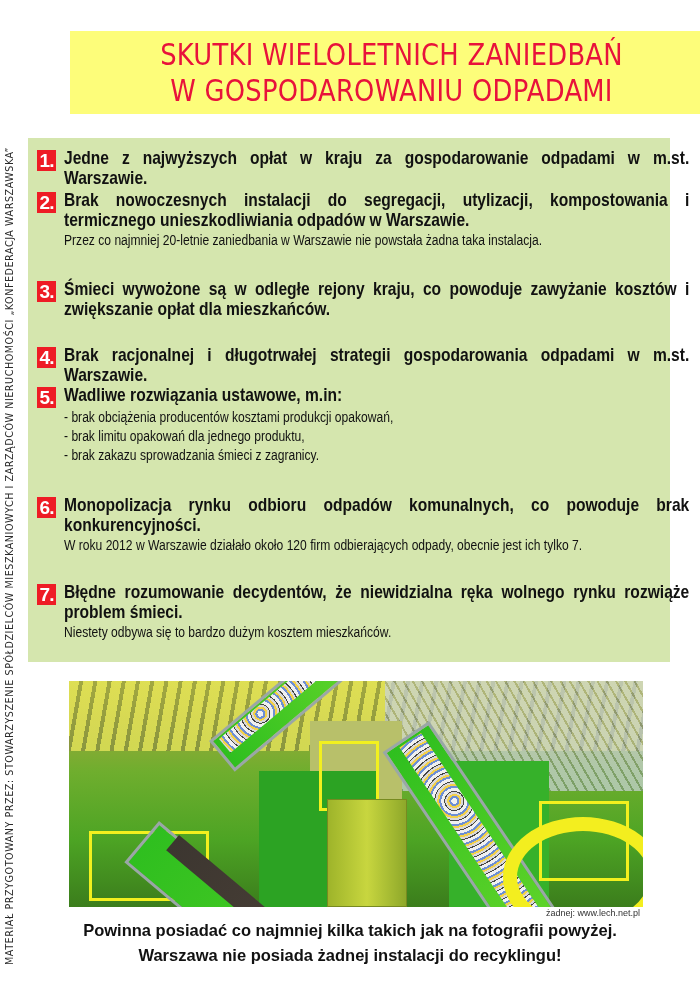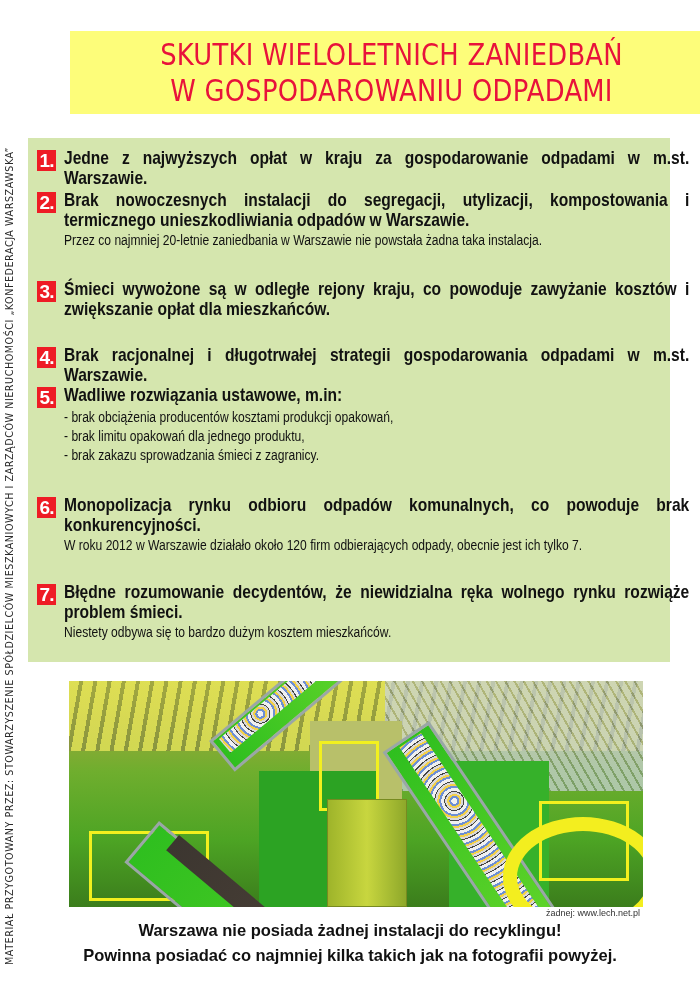--- a/index.html
+++ b/index.html
@@ -181,15 +181,15 @@
   <div class="waste" style="left:150px;top:58px;width:160px;height:18px;transform:rotate(-40deg);transform-origin:0 0;"></div>
   <div class="box"></div>
   <div class="conv" style="left:360px;top:40px;width:260px;height:56px;transform:rotate(56deg);transform-origin:0 0;"></div>
   <div class="waste" style="left:352px;top:52px;width:250px;height:26px;transform:rotate(56deg);transform-origin:0 0;"></div>
   <div class="ring"></div>
 </div>
 
 <div class="source">żadnej: www.lech.net.pl</div>
 
 <div class="footer">
+  <div>Powinna posiadać co najmniej kilka takich jak na fotografii powyżej.</div>
   <div>Warszawa nie posiada żadnej instalacji do recyklingu!</div>
-  <div>Powinna posiadać co najmniej kilka takich jak na fotografii powyżej.</div>
 </div>
 
 </body></html>

